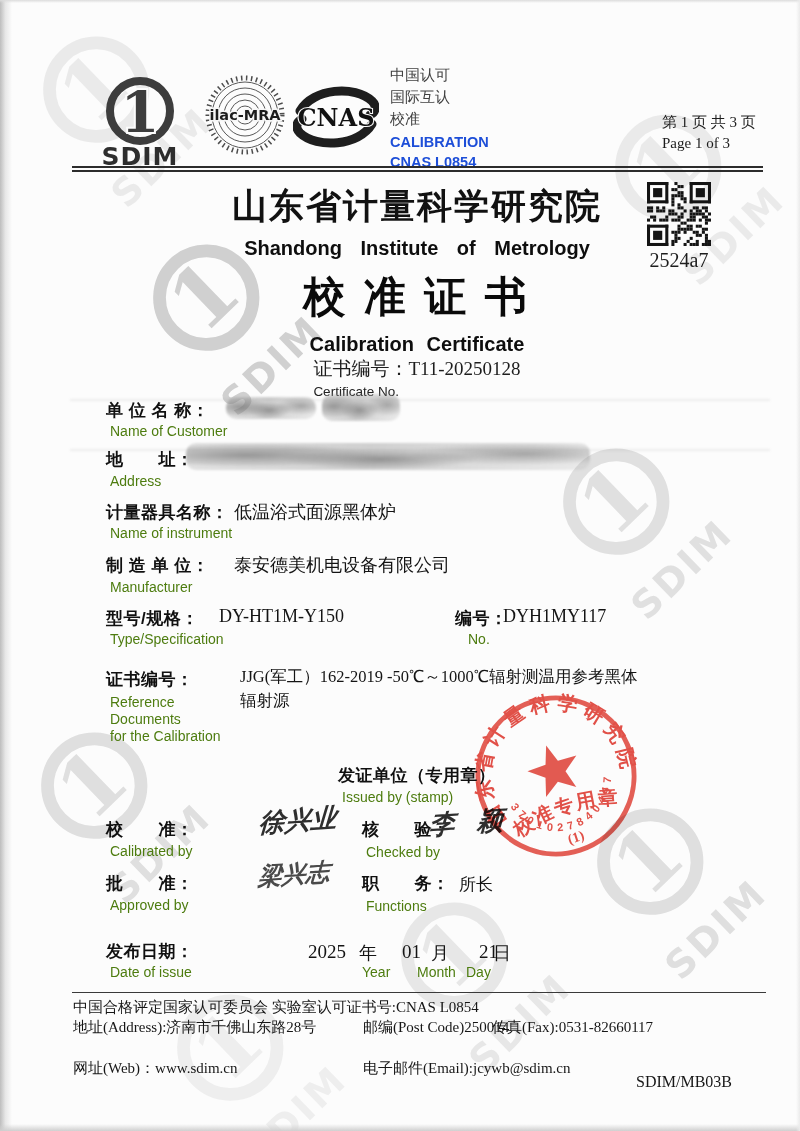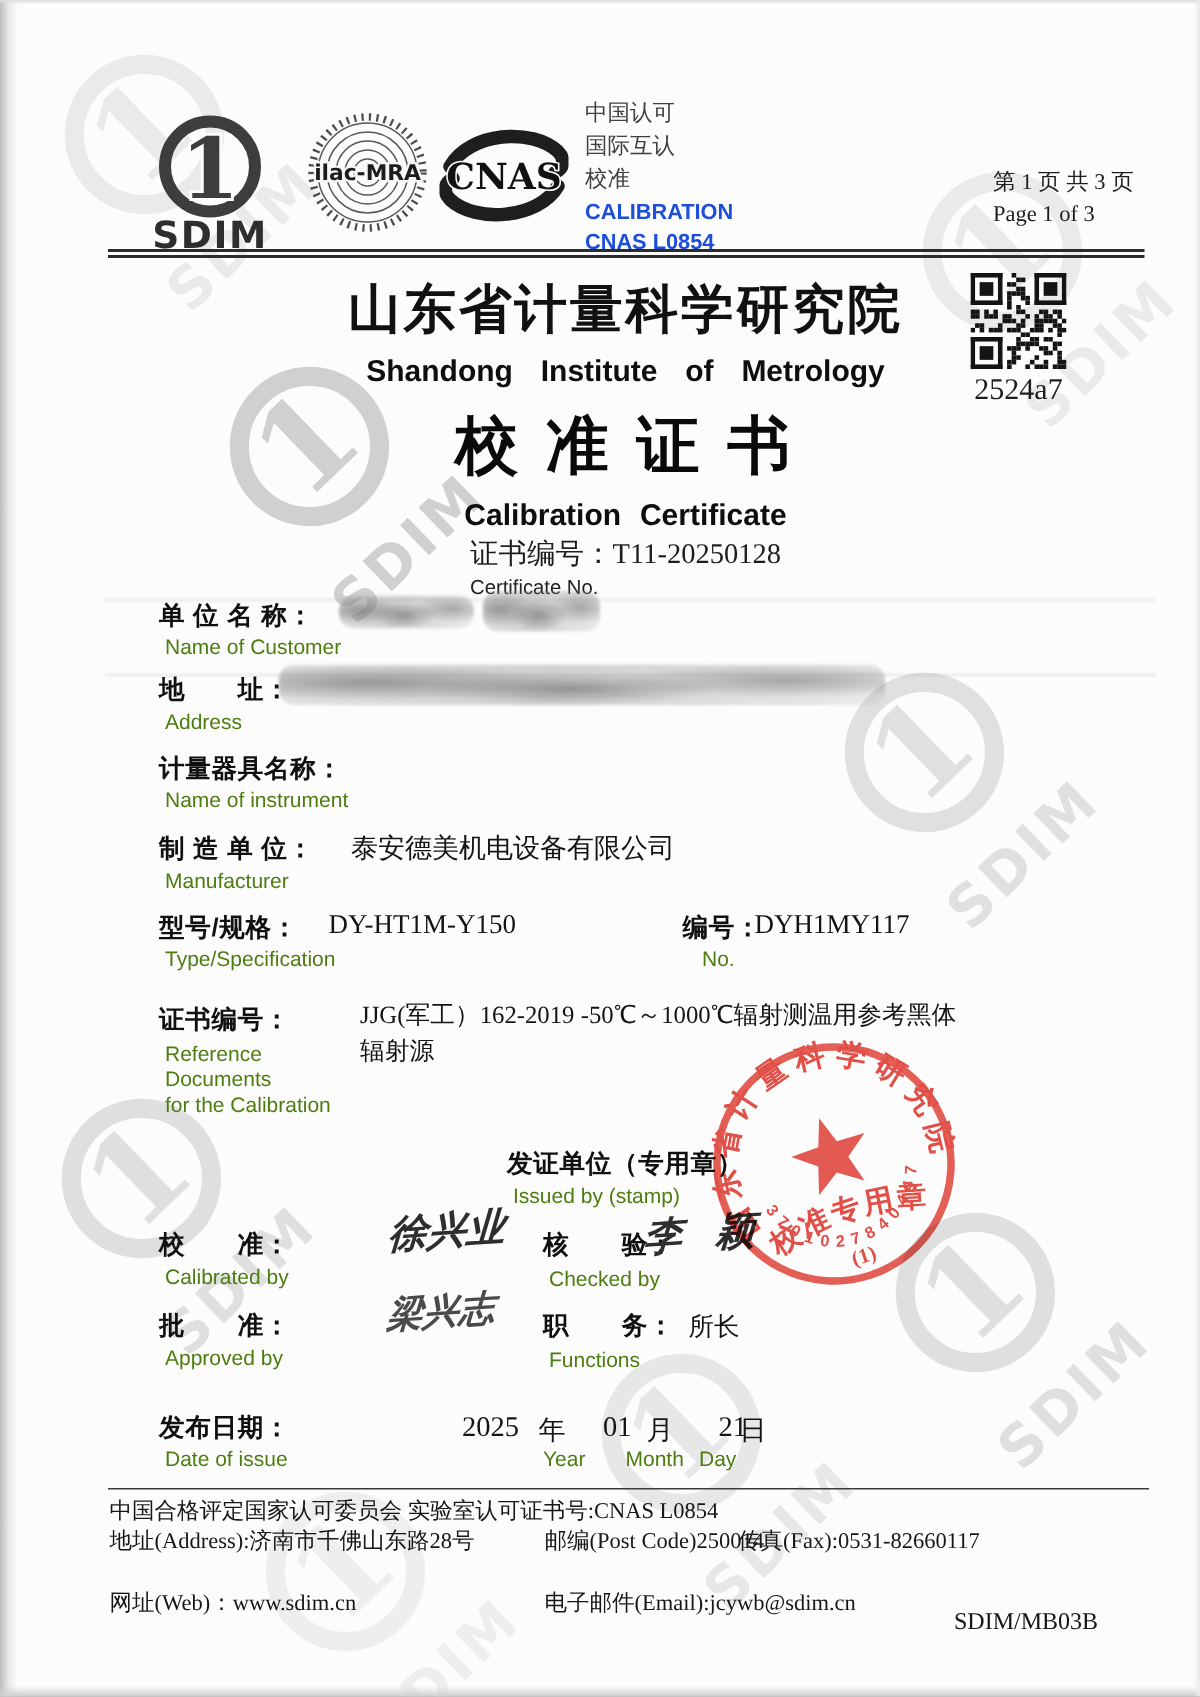--- a/index.html
+++ b/index.html
@@ -310,20 +310,21 @@
   <div class="lbl" style="left:106px;top:399px">单 位 名 称：</div>
   <div class="en" style="left:110px;top:423px">Name of Customer</div>
   <div class="smudge" style="left:226px;top:397px;width:90px;height:22px"></div>
   <div class="smudge" style="left:322px;top:394px;width:78px;height:27px"></div>
 
   <div class="lbl" style="left:106px;top:448px">地　　址：</div>
   <div class="en" style="left:110px;top:473px">Address</div>
   <div class="smudge" style="left:186px;top:443px;width:404px;height:27px"></div>
 
   <div class="lbl" style="left:106px;top:501px">计量器具名称：</div>
+  <div class="val" style="left:234px;top:500px">低温浴式面源黑体炉</div>
   <div class="en" style="left:110px;top:525px">Name of instrument</div>
 
   <div class="lbl" style="left:106px;top:554px">制 造 单 位：</div>
   <div class="val" style="left:234px;top:553px">泰安德美机电设备有限公司</div>
   <div class="en" style="left:110px;top:579px">Manufacturer</div>
 
   <div class="lbl" style="left:106px;top:607px">型号/规格：</div>
   <div class="val" style="left:219px;top:606px">DY-HT1M-Y150</div>
   <div class="en" style="left:110px;top:631px">Type/Specification</div>
   <div class="lbl" style="left:455px;top:607px">编号：</div>

